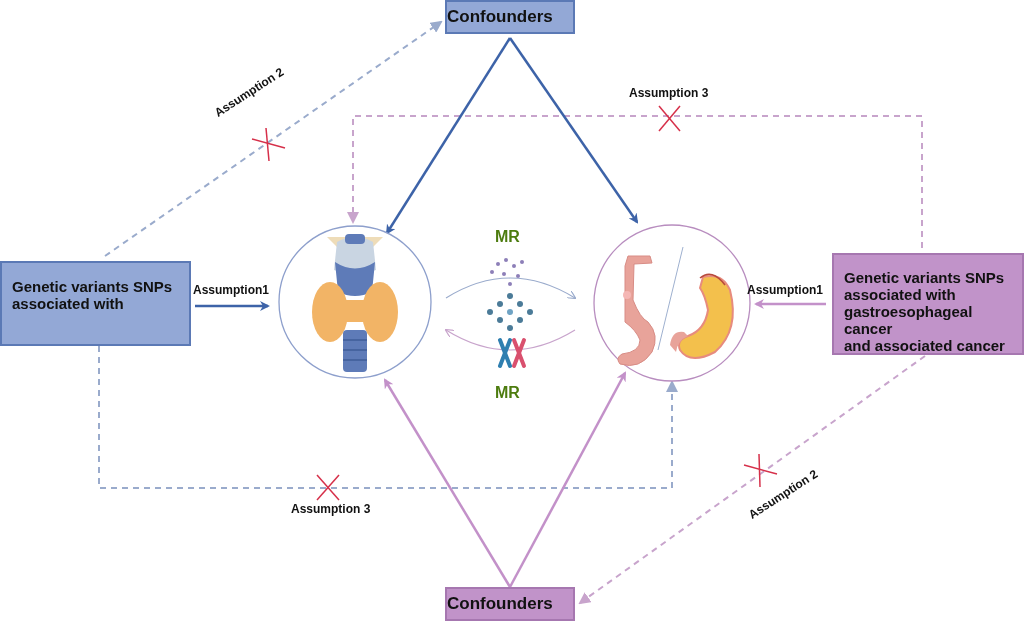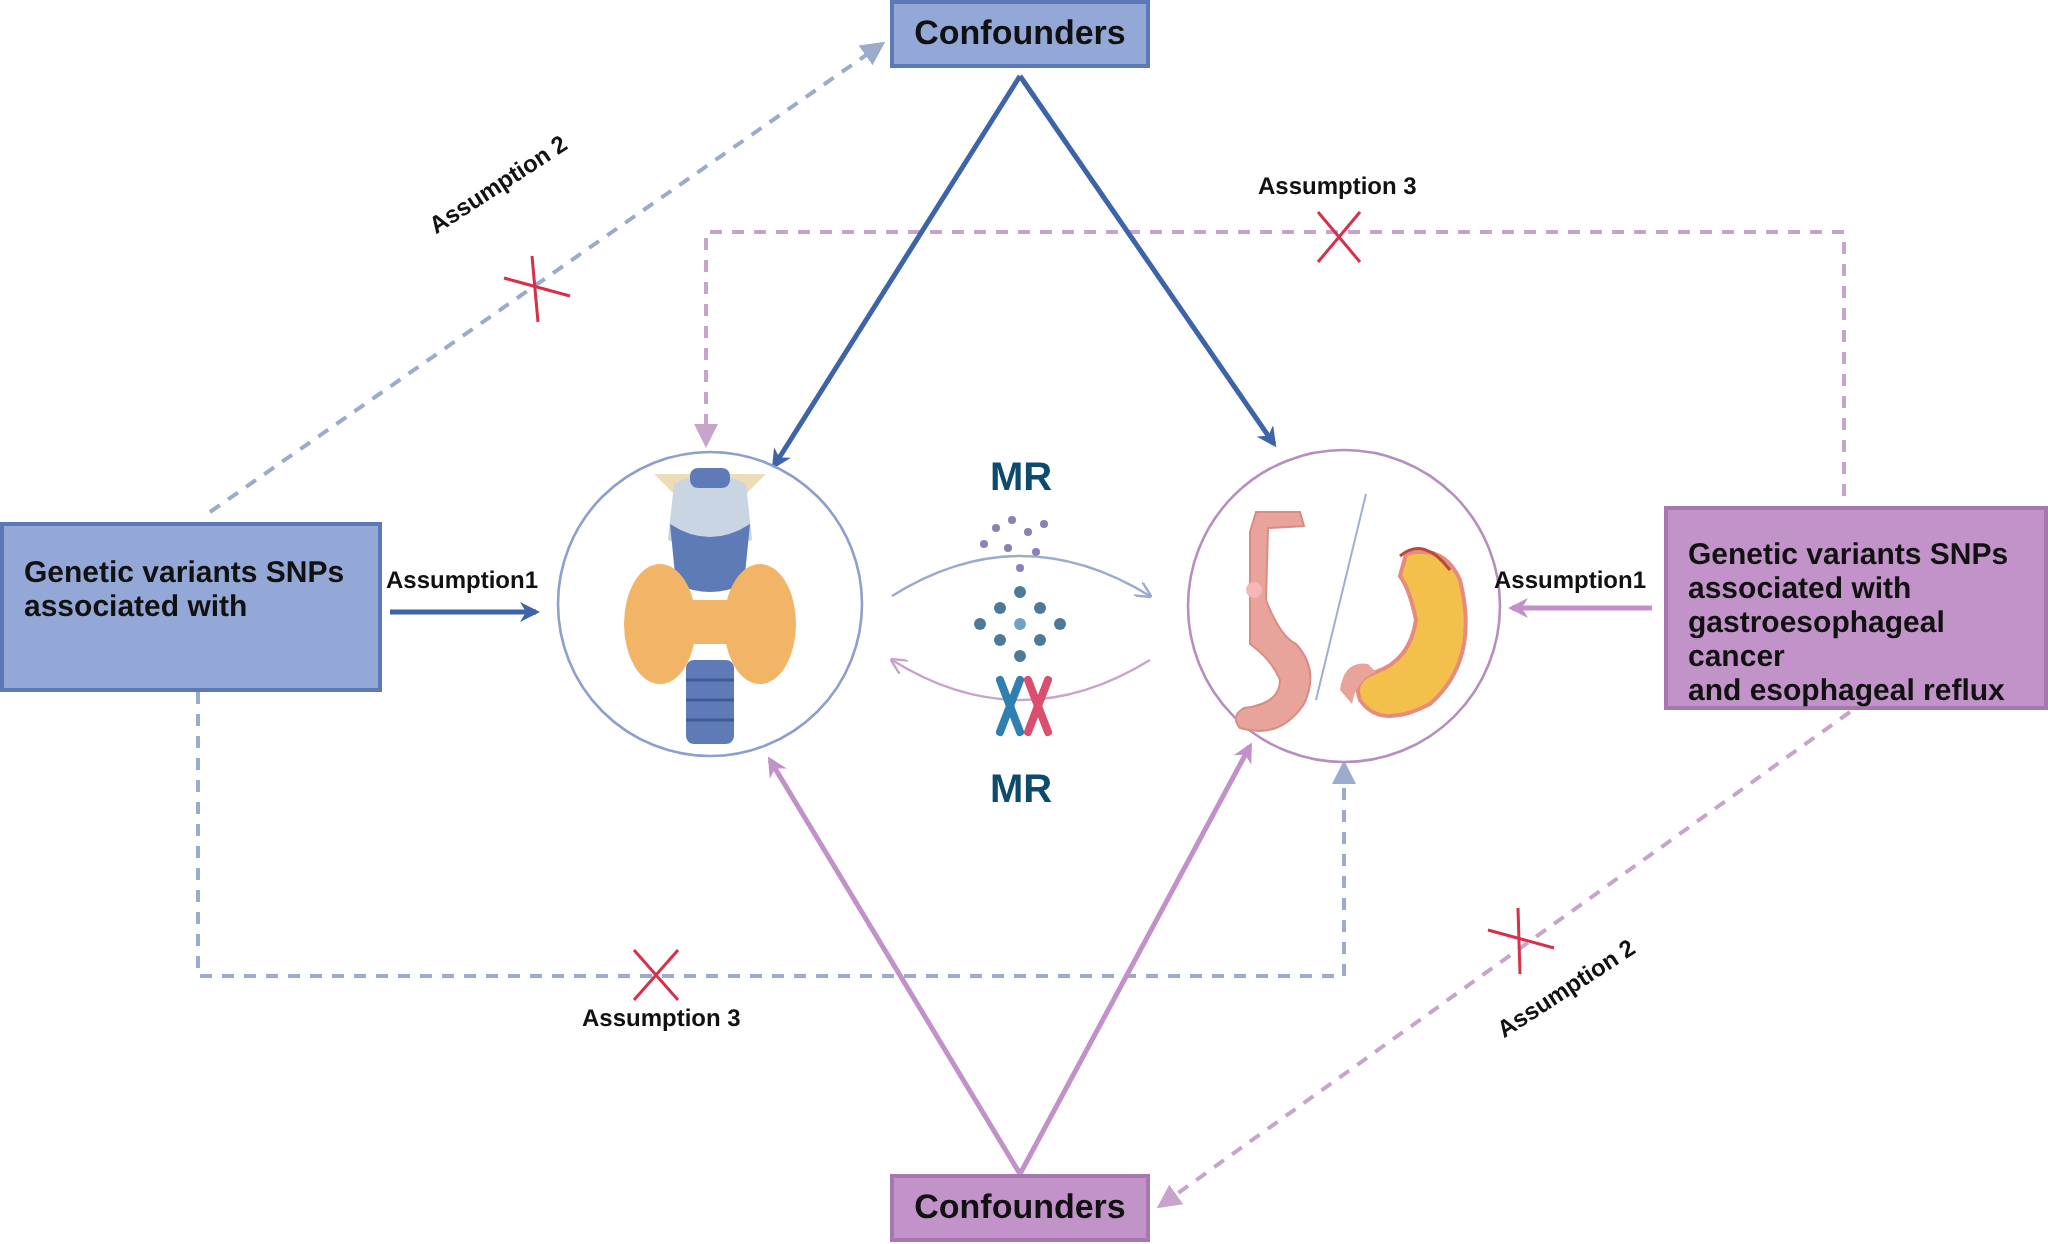--- a/index.html
+++ b/index.html
@@ -1,25 +1,25 @@
 <!DOCTYPE html>
 <html><head>
 <meta charset="utf-8">
 <style>
   html, body { margin: 0; padding: 0; background: #ffffff; }
   body { width: 1024px; height: 622px; position: relative; overflow: hidden;
          font-family: "Liberation Sans", sans-serif; }
   #canvas { position: absolute; left: 0; top: 0; width: 1024px; height: 622px; }
   .box { position: absolute; box-sizing: border-box; font-weight: bold; color: #111; }
-  .box-conf { display: flex; align-items: center; justify-content: center; font-size: 17px; }
+  .box-conf { display: flex; align-items: center; font-size: 17px; }
   .box-gen { padding: 10px 10px; font-size: 15px; line-height: 17px; }
   .blue-box { background: #93a8d6; border: 2px solid #5b79b5; }
   .purple-box { background: #c193c9; border: 2px solid #a677b0; }
   .lbl { position: absolute; font-weight: bold; font-size: 12px; color: #111; white-space: nowrap; }
-  .mr { position: absolute; font-weight: bold; font-size: 20px; color: #0c4a6e; }
+  .mr { position: absolute; font-weight: bold; font-size: 16px; color: #4d7c0f; }
 </style>
 </head>
 <body>
 
 <svg id="canvas" width="1024" height="622" viewBox="0 0 1024 622">
   <defs>
     <marker id="ah-blue" markerWidth="10" markerHeight="10" refX="8" refY="5" orient="auto" markerUnits="userSpaceOnUse">
       <path d="M0,0 L10,5 L0,10 L3,5 z" fill="#3d63a8"></path>
     </marker>
     <marker id="ah-purple" markerWidth="10" markerHeight="10" refX="8" refY="5" orient="auto" markerUnits="userSpaceOnUse">
@@ -135,21 +135,21 @@
   <span>Confounders</span>
 </div>
 <div class="box box-gen blue-box" style="left:0px;top:261px;width:191px;height:85px;padding-top:15px;">
   <div>Genetic variants SNPs</div>
   <div>associated with</div>
 </div>
 <div class="box box-gen purple-box" style="left:832px;top:253px;width:192px;height:102px;padding-top:14px;">
   <div>Genetic variants SNPs</div>
   <div>associated with</div>
   <div>gastroesophageal cancer</div>
-  <div>and esophageal reflux</div>
+  <div>and associated cancer</div>
 </div>
 
 <div class="lbl" style="left:193px;top:283px;">Assumption1</div>
 <div class="lbl" style="left:747px;top:283px;">Assumption1</div>
 <div class="lbl" style="left:629px;top:86px;">Assumption 3</div>
 <div class="lbl" style="left:291px;top:502px;">Assumption 3</div>
 <div class="lbl" style="left:212px;top:108px;transform:rotate(-33deg);transform-origin:left top;">Assumption 2</div>
 <div class="lbl" style="left:746px;top:510px;transform:rotate(-33deg);transform-origin:left top;">Assumption 2</div>
 <div class="mr" style="left:495px;top:228px;">MR</div>
 <div class="mr" style="left:495px;top:384px;">MR</div>

